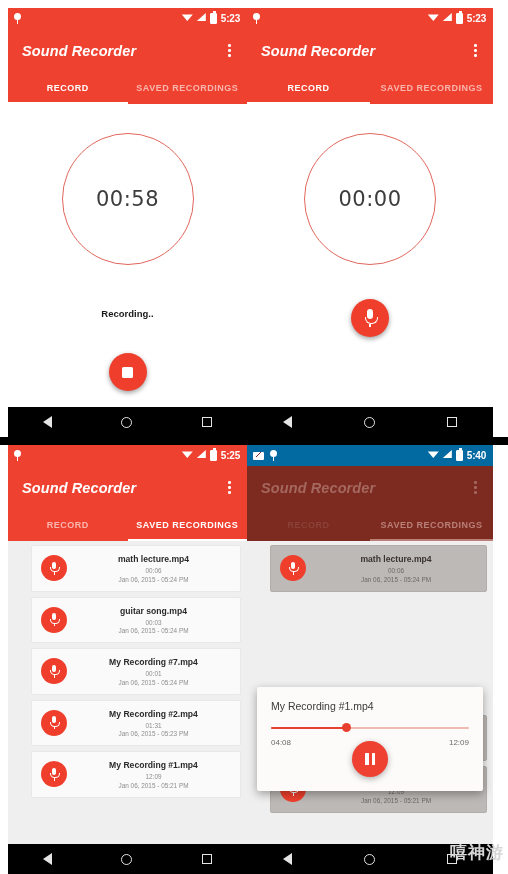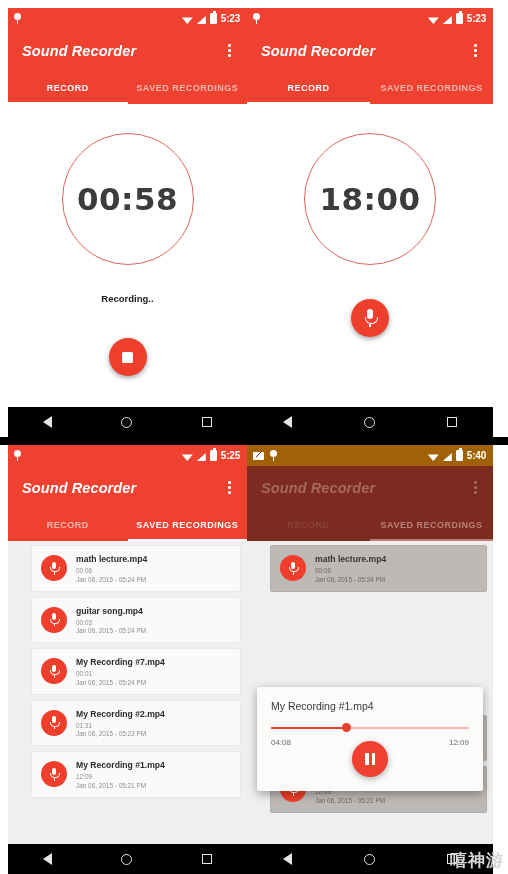--- a/index.html
+++ b/index.html
@@ -25,23 +25,23 @@
   .p4 .panel-inner { left:0px;  top:8px; width:246px; height:429px; }
 
   
   .statusbar {
     height: 21px; flex: 0 0 21px;
     background: #ef4130;
     display: flex; align-items: center;
     padding: 0 7px 0 6px;
     color: #fff;
   }
-  .statusbar.dim { background: #a16207; }
+  .statusbar.dim { background: #0369a1; }
   .sb-left { display:flex; align-items:center; gap:6px; }
-  .sb-right { margin-left:auto; display:flex; align-items:flex-end; gap:4px; }
+  .sb-right { margin-left:auto; display:flex; align-items:flex-start; gap:4px; }
   .sb-time { font-size:10px; font-weight:bold; letter-spacing:-.2px; }
   .ic { display:inline-block; }
   .ic-pin { width:7px; height:11px; position:relative; }
   .ic-pin::before{content:"";position:absolute;top:0;left:0;width:7px;height:7px;border-radius:50%;background:#fff;}
   .ic-pin::after{content:"";position:absolute;top:5px;left:2.6px;width:1.6px;height:6px;background:#fff;}
   .ic-mail { width:11px; height:8px; background:#fff; border-radius:1px; position:relative; }
   .ic-mail::after{content:"";position:absolute;top:0;left:1px;width:9px;height:5px;
     background:linear-gradient(135deg,transparent 46%,#7d2a20 46%,#7d2a20 54%,transparent 54%);}
   .ic-wifi{width:11px;height:8px;background:#fff;
     clip-path:polygon(50% 100%,0 18%,100% 18%);}
@@ -78,36 +78,36 @@
   .body { flex:1; background:#fff; position:relative; overflow:hidden; }
   .body.grey { background:#efefef; }
 
   
   .timer-wrap { display:flex; justify-content:center; margin-top:29px; }
   .timer-circle {
     width:132px; height:132px; border-radius:50%;
     border:1.6px solid #e0675c;
     display:flex; align-items:center; justify-content:center;
   }
-  .timer-text { font-size:31px; color:#3c3c3c; font-weight:700; letter-spacing:.5px;
+  .timer-text { font-size:21px; color:#3c3c3c; font-weight:400; letter-spacing:.5px;
                 font-family:"DejaVu Sans", sans-serif; }
-  .status-text { text-align:center; margin-top:28px; font-size:9.5px; font-weight:bold; color:#1b1b1b; }
+  .status-text { text-align:center; margin-top:43px; font-size:9.5px; font-weight:bold; color:#1b1b1b; }
   .fab-wrap { display:flex; justify-content:center; margin-top:34px; }
   .fab { width:38px; height:38px; border-radius:50%; background:#ef3f2c;
          display:flex; align-items:center; justify-content:center;
          box-shadow:0 2px 5px rgba(0,0,0,.38); cursor:pointer; }
   .stop-sq { width:11px; height:11px; background:#fff; border-radius:1.5px; }
   .mic-glyph { width:16px; height:18px; position:relative; }
   .mic-glyph::before{content:"";position:absolute;top:0;left:5px;width:6px;height:10px;border-radius:3px;background:#fff;}
   .mic-glyph::after{content:"";position:absolute;top:8px;left:2.5px;width:11px;height:5.5px;
     border:1.6px solid #fff;border-top:none;border-radius:0 0 6px 6px;}
   .mic-stem{position:absolute;bottom:0;left:7.3px;width:1.6px;height:3.5px;background:#fff;}
 
   
-  .list { padding:4px 6px 0 23px; }
+  .list { padding:4px 6px 0 23px;text-align:center; }
   .rec-card {
     background:#fafafa; border:1px solid #e8e8e8; border-radius:2px;
     margin-bottom:5px; padding:8px 9px; display:flex; align-items:center; gap:9px;
     cursor:pointer;
   }
   .rec-card.dim { background:#bdb9b6; border-color:#b2aeab; }
   .rec-mic { width:26px; height:26px; border-radius:50%; background:#ef3f2c; flex:0 0 26px;
              display:flex; align-items:center; justify-content:center; }
   .rec-mic .mic-glyph { width:11px; height:13px; }
   .rec-mic .mic-glyph::before{left:3.5px;width:4.2px;height:7px;border-radius:2.1px;}
@@ -142,21 +142,21 @@
             justify-content:space-around; }
   .nav-back { width:0;height:0;border-top:6.5px solid transparent;border-bottom:6.5px solid transparent;
               border-right:9px solid #e4e4e4; cursor:pointer; }
   .nav-home { width:11px;height:11px;border:1.5px solid #e4e4e4;border-radius:50%; cursor:pointer; }
   .nav-recent { width:10px;height:10px;border:1.5px solid #e4e4e4; cursor:pointer; }
 
   
   .bezel-top { position:absolute; left:0; right:0; top:0; height:8px; background:#000; }
 
   .watermark {
-    position:absolute; right:4px; bottom:2px;
+    position:absolute; right:4px; bottom:10px;
     font-size:17px; font-weight:bold; color:#d6d6d6;
     font-family:"DejaVu Sans", sans-serif; letter-spacing:1px;
     z-index:30; pointer-events:none;
   }
 </style>
 </head>
 <body>
 
 <div class="grid">
 
@@ -236,21 +236,21 @@
 
       <div class="tabs">
         <div class="tab active">RECORD</div>
         <div class="tab">SAVED RECORDINGS</div>
         <div class="tab-ind left"></div>
       </div>
 
       <div class="body">
         <div class="timer-wrap">
           <div class="timer-circle">
-            <div class="timer-text">18:00</div>
+            <div class="timer-text">00:00</div>
           </div>
         </div>
         <div class="fab-wrap">
           <div class="fab">
             <span class="mic-glyph">
                 <i class="mic-stem"></i>
               </span>
           </div>
         </div>
       </div>

